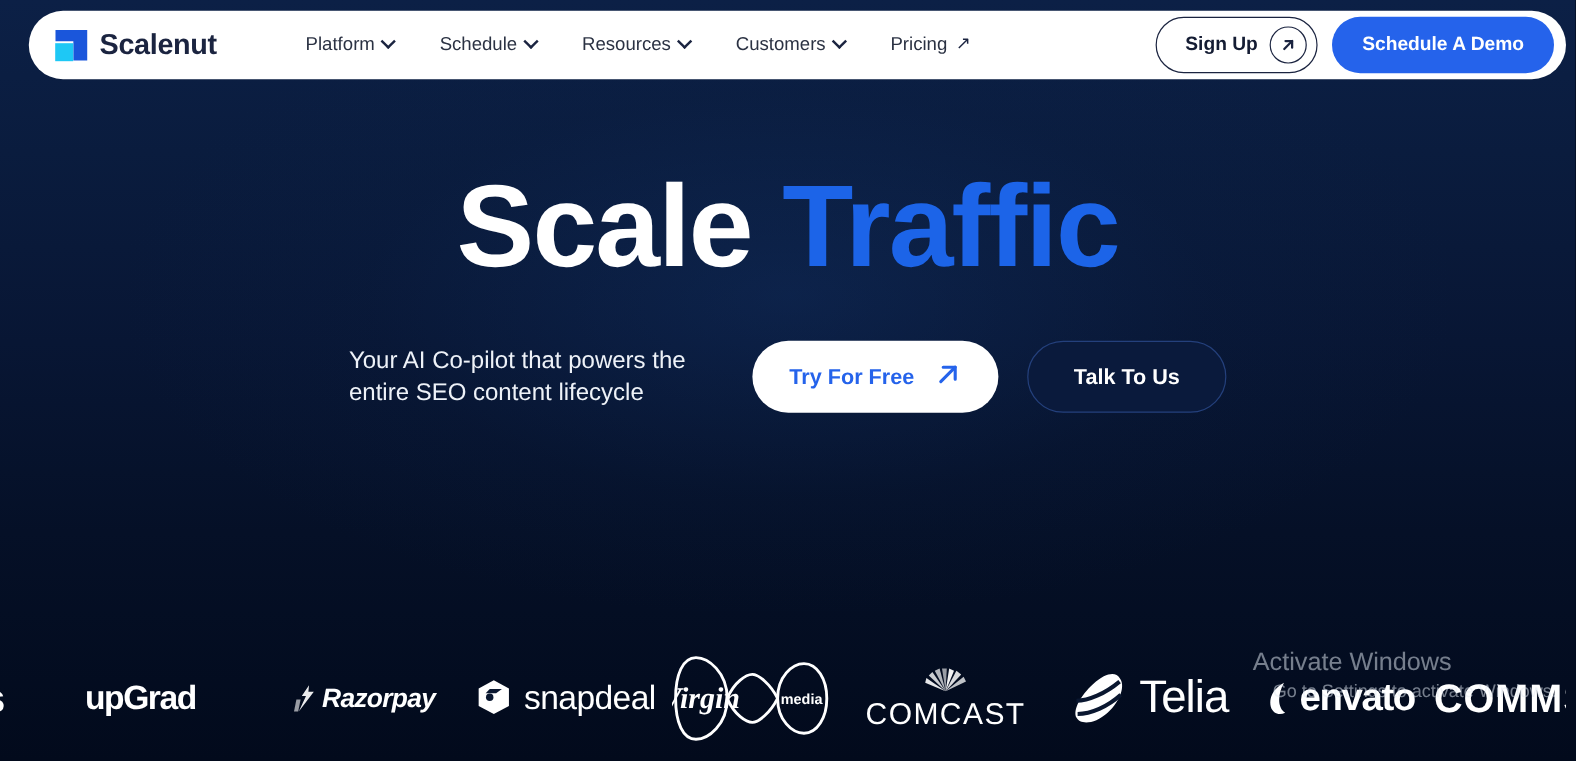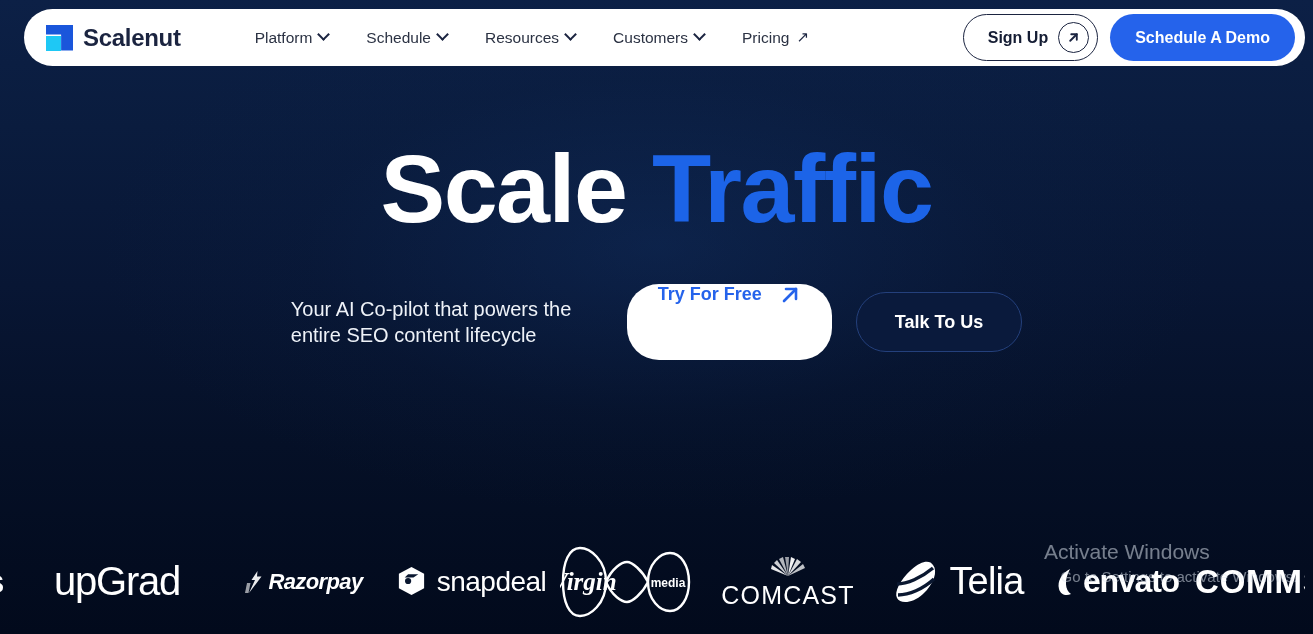--- a/index.html
+++ b/index.html
@@ -211,23 +211,23 @@
   }
 
   .cta-group {
     display: flex;
     align-items: center;
     gap: 24px;
   }
 
   .btn-try {
     display: flex;
-    align-items: flex-start;
+    align-items: center;
     gap: 17px;
-    height: 76px;
+    height: 60px;
     padding: 0 31px;
     background: #ffffff;
     border-radius: 32px;
     cursor: pointer;
   }
   .btn-try .label {
     font-size: 18px;
     font-weight: 700;
     color: #2563eb;
   }
@@ -280,22 +280,22 @@
   .lg-upgrad  { width: 206px; }
   .lg-razor   { width: 167px; }
   .lg-snap    { width: 167px; }
   .lg-virgin  { width: 145px; }
   .lg-comcast { width: 178px; }
   .lg-telia   { width: 163px; }
   .lg-envato  { width: 155px; }
   .lg-comms   { width: 110px; justify-content: flex-start; overflow: hidden; }
 
   .upgrad-text {
-    font-size: 40px;
-    font-weight: 400;
+    font-size: 28px;
+    font-weight: 700;
     letter-spacing: -1.2px;
     color: #ffffff;
   }
 
   .razor-wrap { display: flex; align-items: center; gap: 4px; }
   .razor-text {
     font-size: 22px;
     font-weight: 700;
     font-style: italic;
     letter-spacing: -0.6px;

